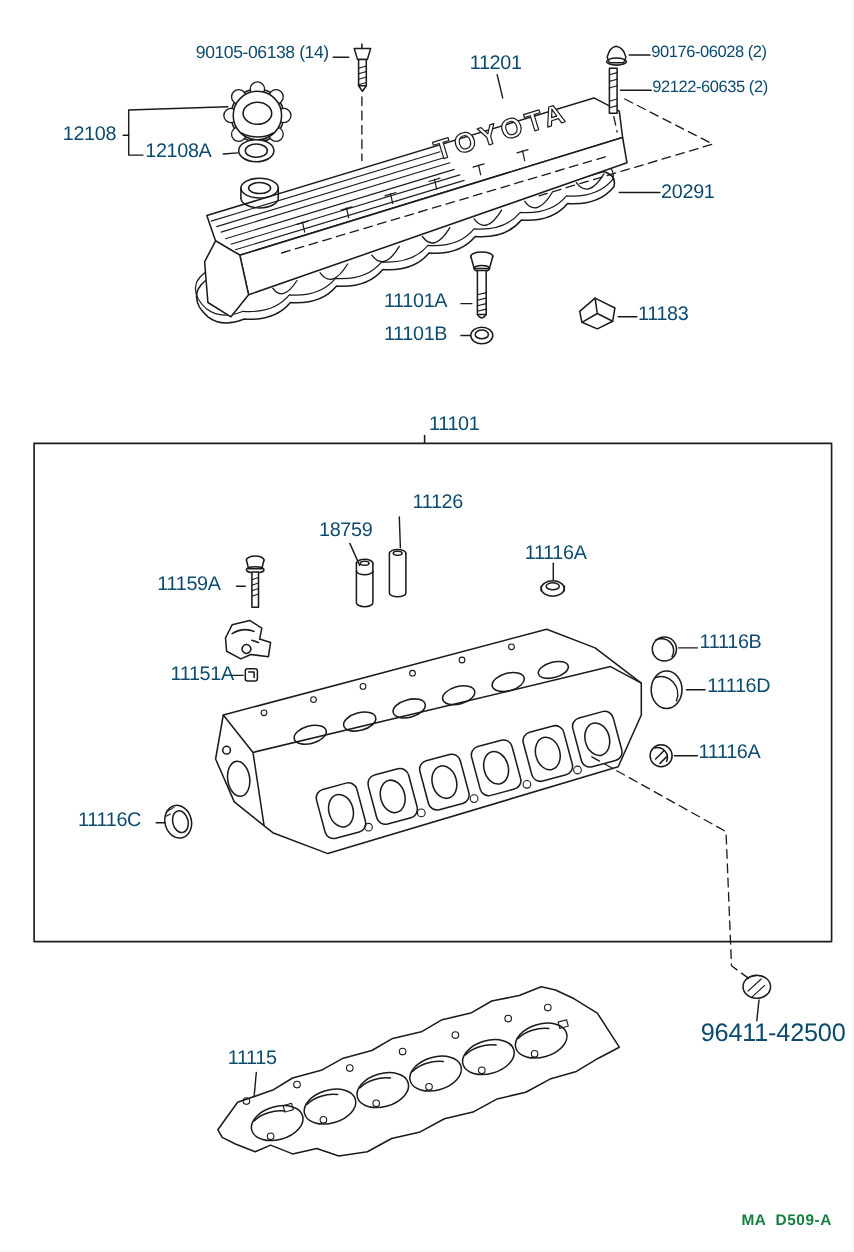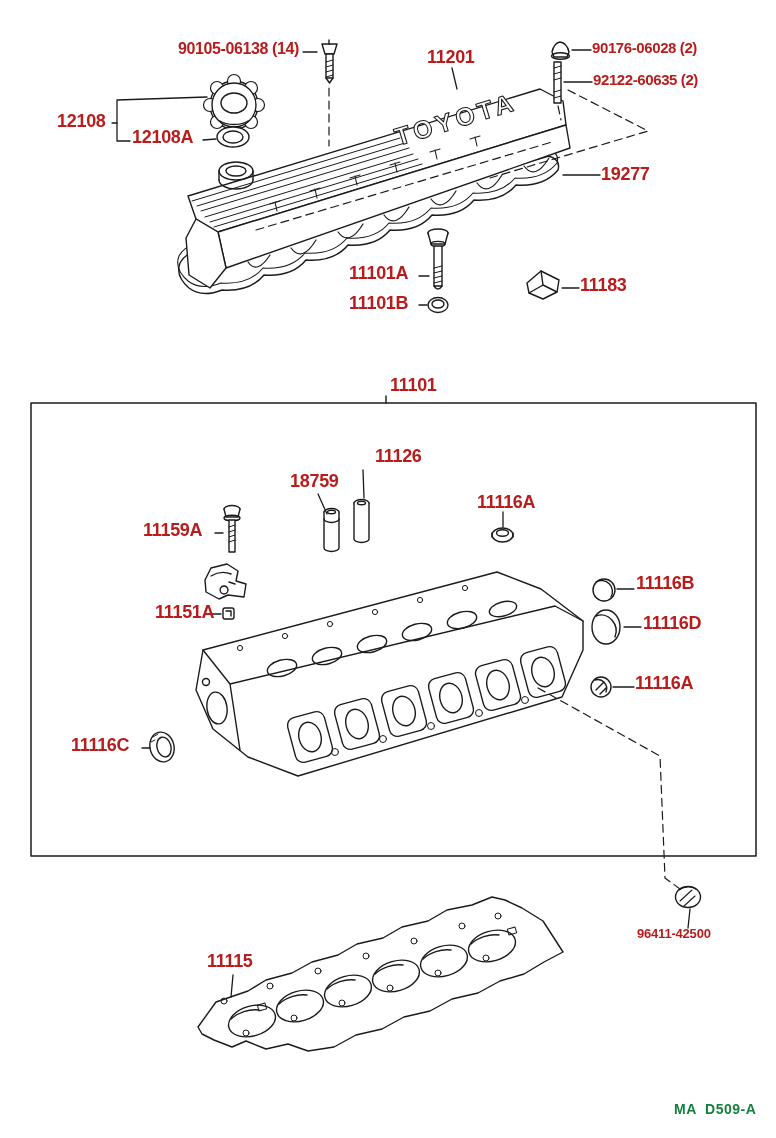--- a/index.html
+++ b/index.html
@@ -2,26 +2,26 @@
 <html><head>
 <meta charset="utf-8">
 <style>
   html,body{margin:0;padding:0;background:#e8e8e8;}
   .page{
     position:relative;width:776px;height:1138px;background:#ffffff;
     font-family:"Liberation Sans", sans-serif;color:#1b1b1b;overflow:hidden;
   }
   .art{position:absolute;left:0;top:0;}
   .lbl{
-    position:absolute;font-weight:700;font-size:18px;line-height:1;
-    letter-spacing:-0.3px;white-space:nowrap;color:#b91c1c;
+    position:absolute;font-weight:400;font-size:18px;line-height:1;
+    letter-spacing:-0.3px;white-space:nowrap;color:#0c4a6e;
   }
   .lbl-long{font-size:16px;letter-spacing:-0.4px;}
   .lbl-sm{font-size:15px;letter-spacing:-0.4px;}
-  .lbl-med{font-size:13px;letter-spacing:-0.2px;}
+  .lbl-med{font-size:23px;letter-spacing:-0.2px;}
   .footer-code{
     position:absolute;left:674px;top:1101px;font-weight:700;font-size:14px;
     white-space:pre;letter-spacing:0.5px;color:#15803d;
   }
 </style>
 </head>
 <body>
 
 <div class="page">
 
@@ -340,21 +340,21 @@
       <polyline points="538,688 660,756 665,878 680,889"></polyline>
     </g>
   </svg>
 
   <div class="lbl lbl-long" style="left:178px;top:41px;">90105-06138 (14)</div>
   <div class="lbl" style="left:427px;top:48px;">11201</div>
   <div class="lbl lbl-sm" style="left:592px;top:40px;">90176-06028 (2)</div>
   <div class="lbl lbl-sm" style="left:593px;top:72px;">92122-60635 (2)</div>
   <div class="lbl" style="left:57px;top:112px;">12108</div>
   <div class="lbl" style="left:132px;top:128px;">12108A</div>
-  <div class="lbl" style="left:601px;top:165px;">19277</div>
+  <div class="lbl" style="left:601px;top:165px;">20291</div>
   <div class="lbl" style="left:349px;top:264px;">11101A</div>
   <div class="lbl" style="left:349px;top:294px;">11101B</div>
   <div class="lbl" style="left:580px;top:276px;">11183</div>
   <div class="lbl" style="left:361px;top:376px;margin-left:29px;">11101</div>
   <div class="lbl" style="left:338px;top:447px;margin-left:37px;">11126</div>
   <div class="lbl" style="left:290px;top:472px;">18759</div>
   <div class="lbl" style="left:477px;top:493px;">11116A</div>
   <div class="lbl" style="left:143px;top:521px;">11159A</div>
   <div class="lbl" style="left:139px;top:603px;margin-left:16px;">11151A</div>
   <div class="lbl" style="left:636px;top:574px;">11116B</div>

